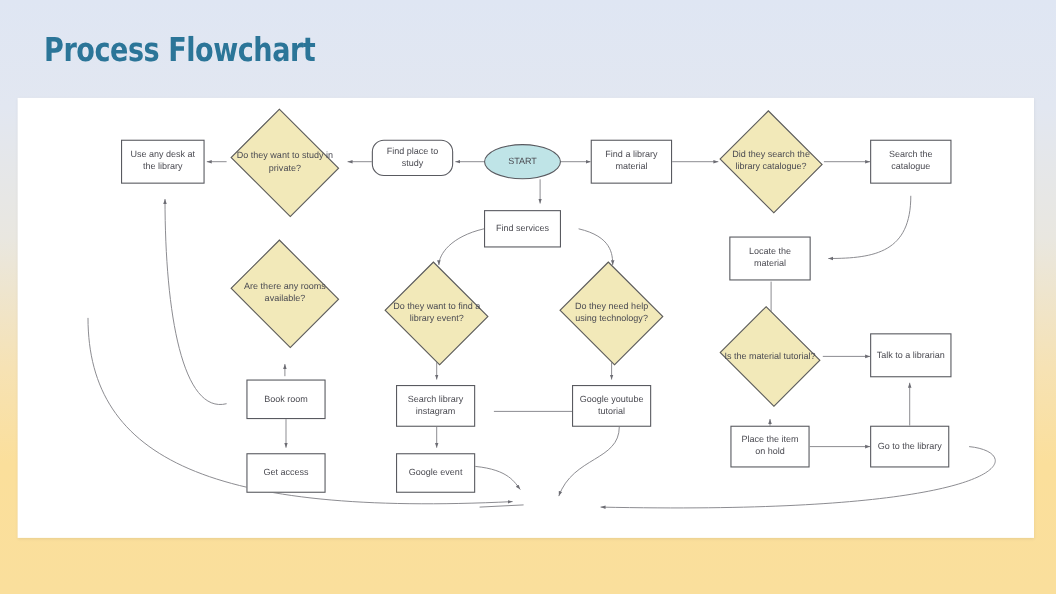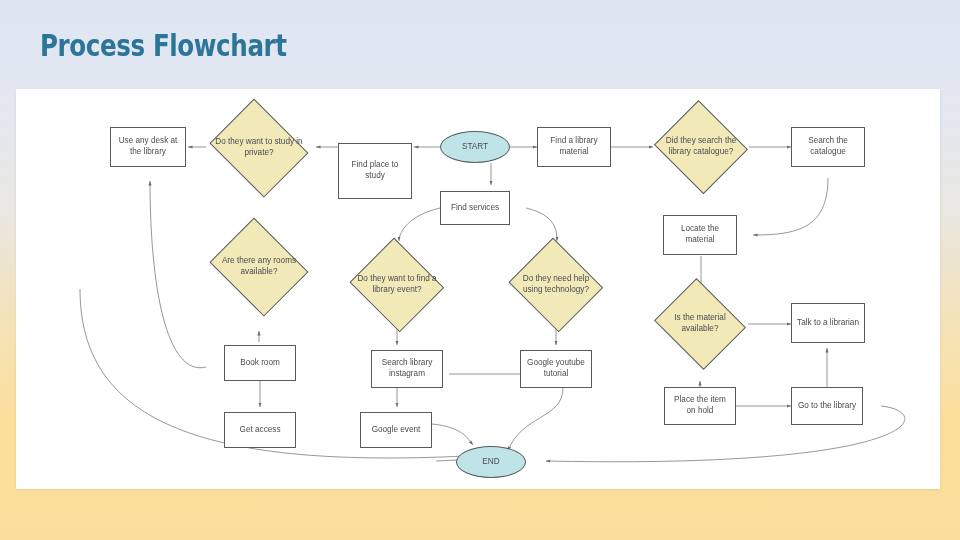--- a/index.html
+++ b/index.html
@@ -172,21 +172,21 @@
 
     <div class="node node-process" style="left:94px; top:38px; width:76px; height:40px;justify-content:center;">
       <span class="plabel">Use any desk at the library</span>
     </div>
 
     <div class="node node-decision" style="left:190px; top:16px; width:106px; height:86px;">
       <span class="dshape"></span>
       <span class="dlabel">Do they want to study in private?</span>
     </div>
 
-    <div class="node node-process" style="left:322px; top:54px; width:74px; height:56px;">
+    <div class="node node-process" style="left:322px; top:38px; width:74px; height:33px;border-radius:11px;">
       <span class="plabel">Find place to study</span>
     </div>
 
     <div class="node node-terminal" style="left:424px; top:42px; width:70px; height:32px;">
       <span class="plabel">START</span>
     </div>
 
     <div class="node node-process" style="left:521px; top:38px; width:74px; height:40px;">
       <span class="plabel">Find a library material</span>
     </div>
@@ -218,32 +218,32 @@
       <span class="dlabel">Do they want to find a library event?</span>
     </div>
 
     <div class="node node-decision" style="left:491px; top:153px; width:98px; height:86px;">
       <span class="dshape"></span>
       <span class="dlabel">Do they need help using technology?</span>
     </div>
 
     <div class="node node-decision" style="left:636px; top:194px; width:96px; height:82px;">
       <span class="dshape"></span>
-      <span class="dlabel">Is the material available?</span>
+      <span class="dlabel">Is the material tutorial?</span>
     </div>
 
     <div class="node node-process" style="left:775px; top:214px; width:74px; height:40px;">
       <span class="plabel">Talk to a librarian</span>
     </div>
 
     <div class="node node-process" style="left:208px; top:256px; width:72px; height:36px;">
       <span class="plabel">Book room</span>
     </div>
 
-    <div class="node node-process" style="left:344px; top:261px; width:72px; height:38px;margin-left:11px;">
+    <div class="node node-process" style="left:344px; top:261px; width:72px; height:38px;">
       <span class="plabel">Search library instagram</span>
     </div>
 
     <div class="node node-process" style="left:504px; top:261px; width:72px; height:38px;">
       <span class="plabel">Google youtube tutorial</span>
     </div>
 
     <div class="node node-process" style="left:648px; top:298px; width:72px; height:38px;">
       <span class="plabel">Place the item on hold</span>
     </div>
@@ -253,18 +253,15 @@
     </div>
 
     <div class="node node-process" style="left:208px; top:323px; width:72px; height:36px;text-align:center;">
       <span class="plabel">Get access</span>
     </div>
 
     <div class="node node-process" style="left:344px; top:323px; width:72px; height:36px;">
       <span class="plabel">Google event</span>
     </div>
 
-    <div class="node node-terminal" style="left:440px; top:357px; width:70px; height:32px;">
-      <span class="plabel">END</span>
-    </div>
 
   </div>
 </div>
 
 </body></html>

